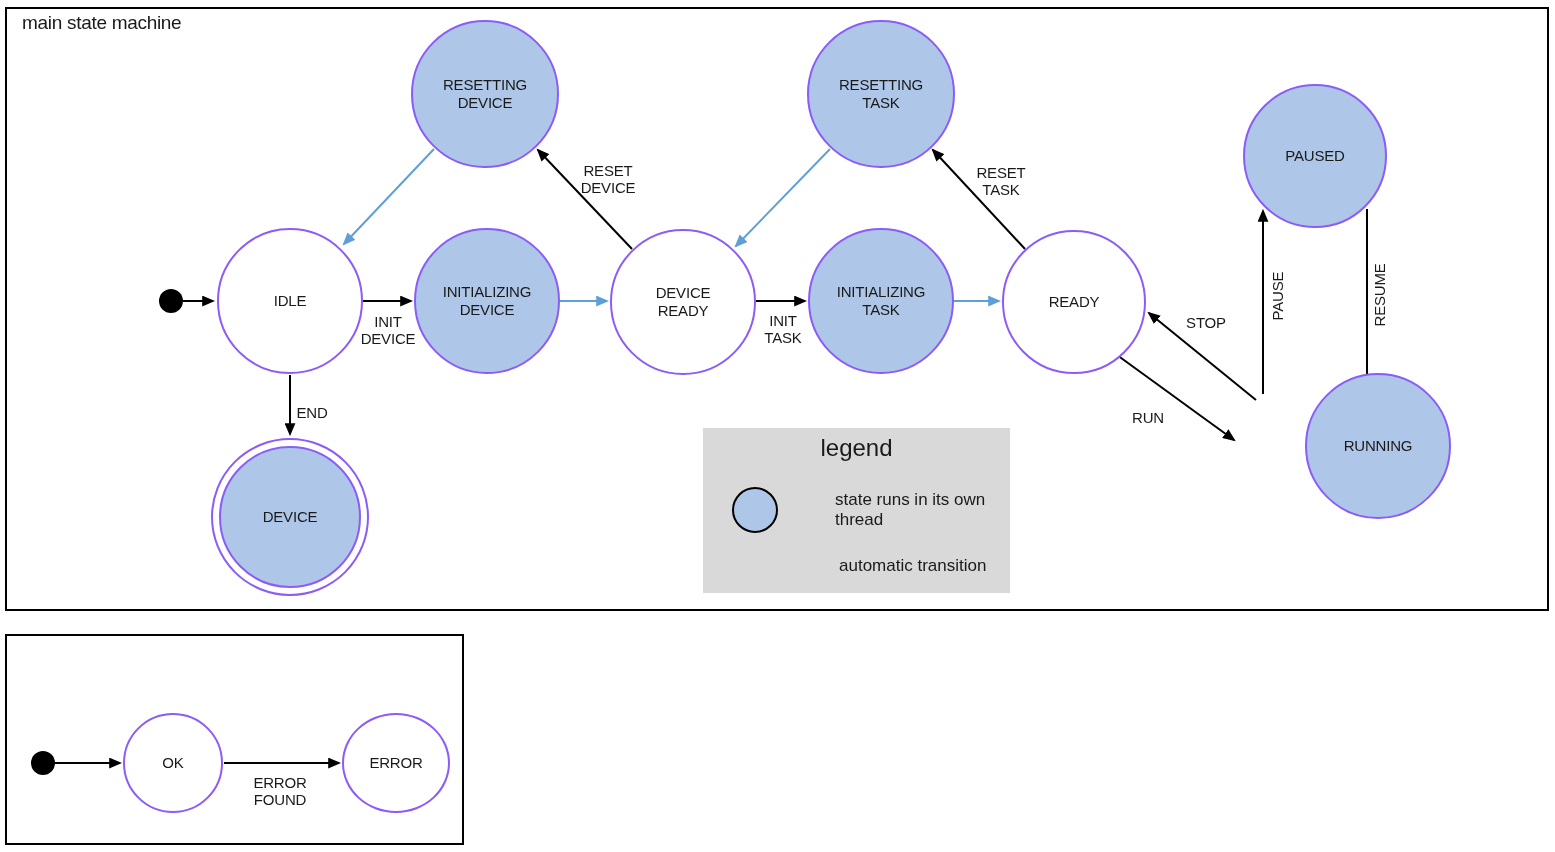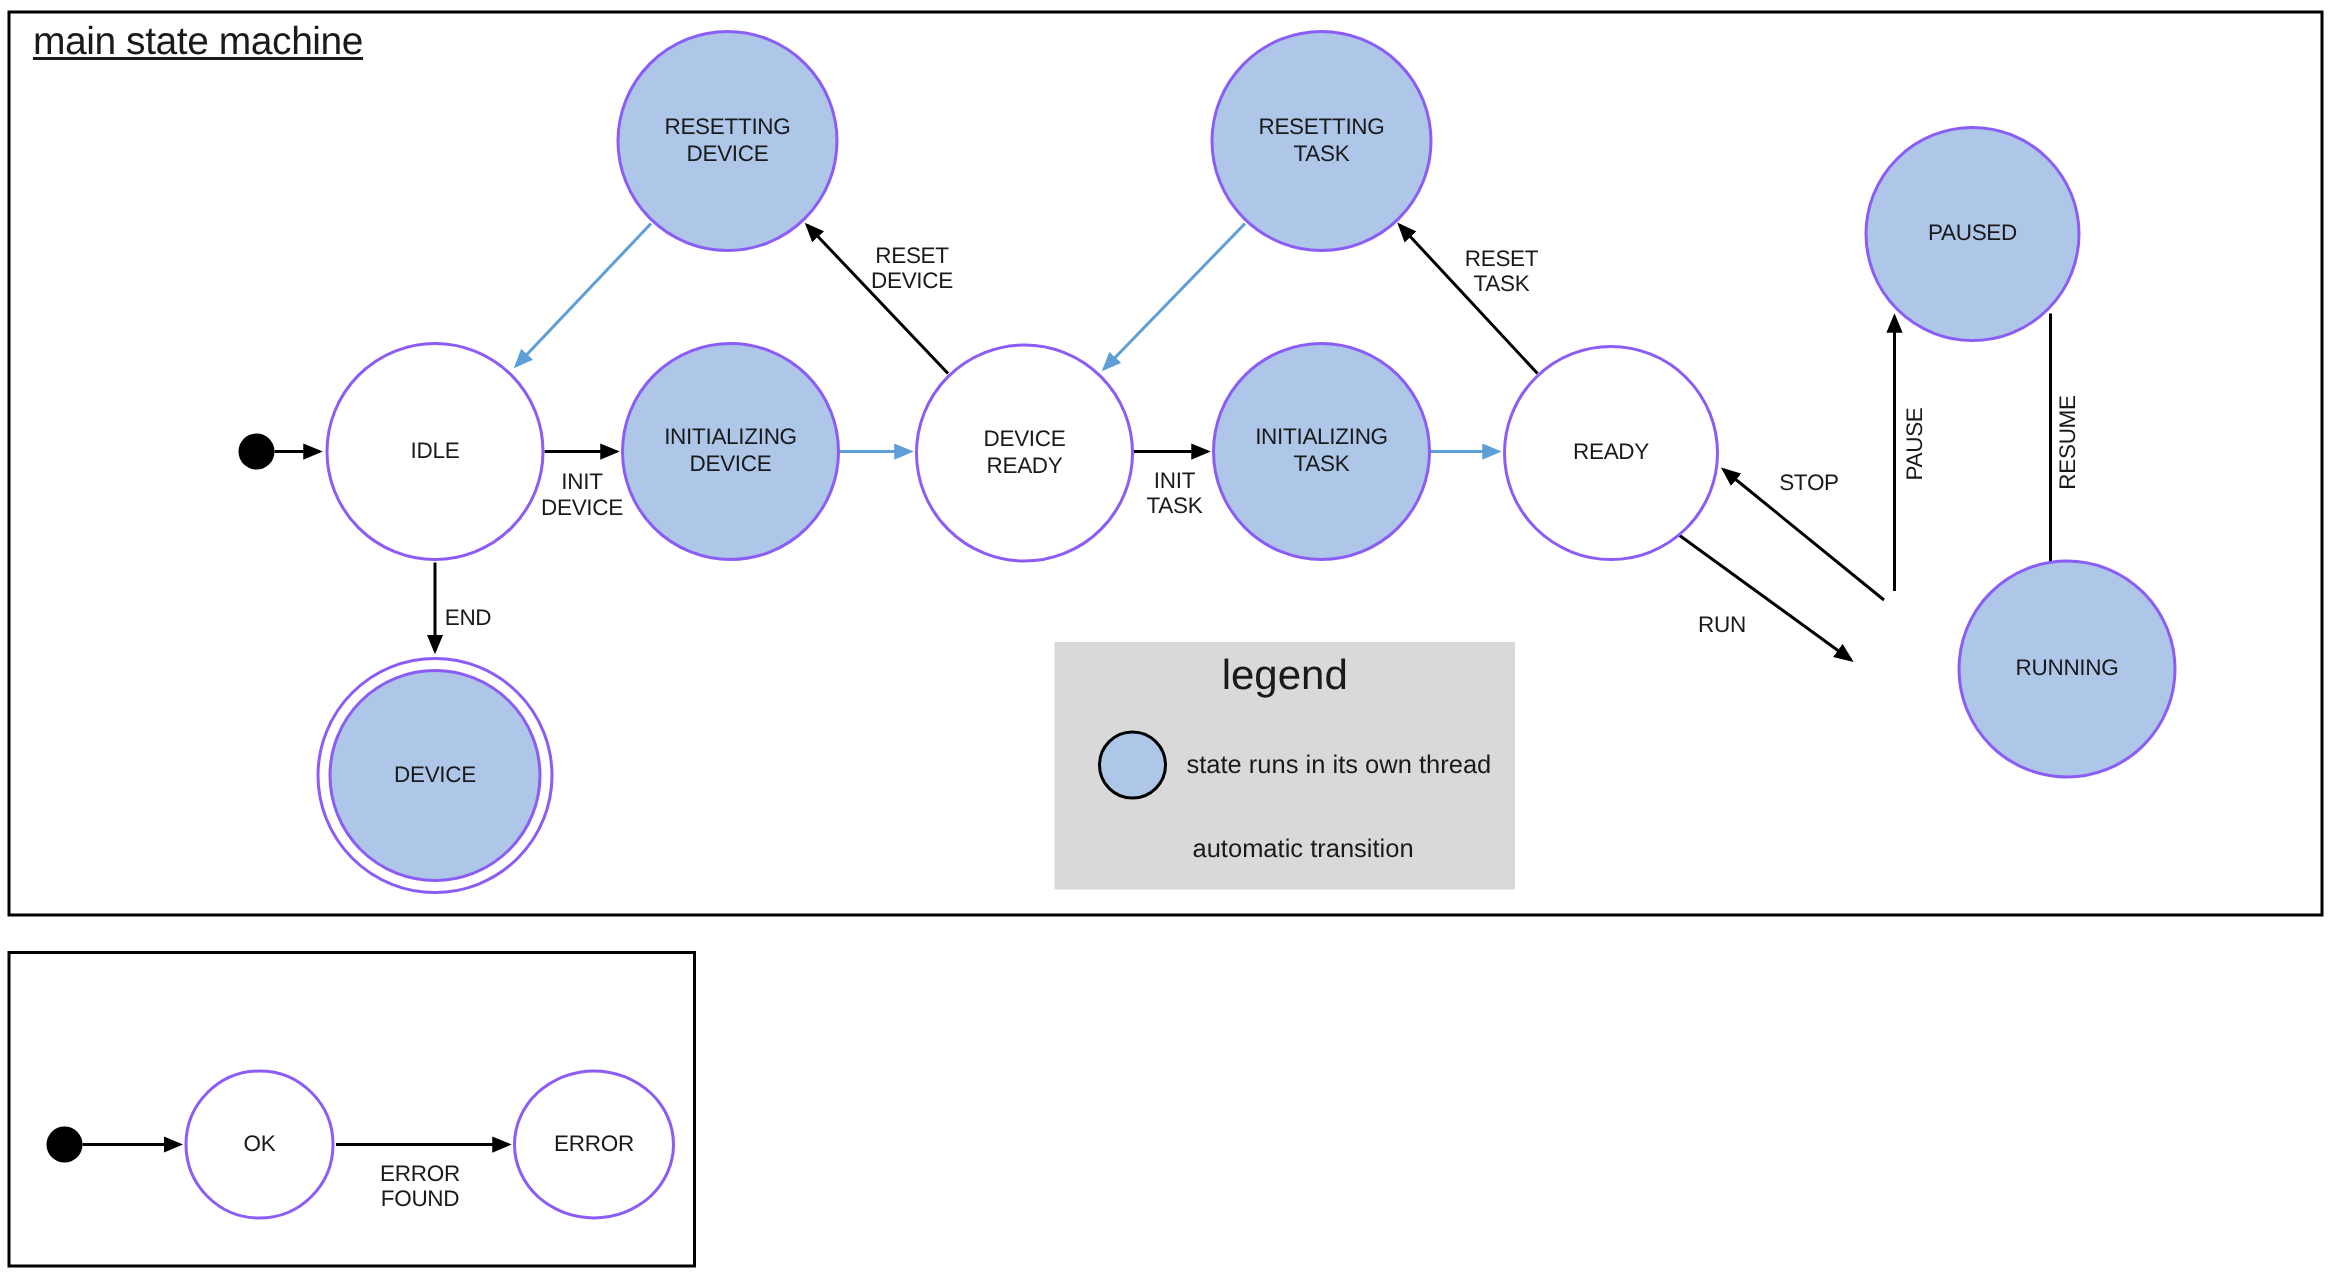--- a/index.html
+++ b/index.html
@@ -1,36 +1,36 @@
 <!DOCTYPE html>
 <html><head>
 <meta charset="utf-8">
 <style>
   html,body{margin:0;padding:0;background:#fff;}
   #canvas{position:relative;width:1555px;height:852px;background:#fff;overflow:hidden;
           font-family:"Liberation Sans",sans-serif;color:#1a1a1a;}
   .frame{position:absolute;border:2px solid #000;background:transparent;box-sizing:border-box;}
-  .diagram-title{position:absolute;font-size:26px;font-weight:500;letter-spacing:-0.3px;text-decoration:underline;}
+  .diagram-title{position:absolute;font-size:19px;font-weight:500;letter-spacing:-0.3px;}
   svg.edges{position:absolute;left:0;top:0;pointer-events:none;}
   .state{position:absolute;border:2px solid #8b5cf6;border-radius:50%;box-sizing:border-box;
          background:#fff;display:flex;align-items:center;justify-content:center;}
   .state.threaded{background:#aec6e8;}
   .state-label{font-size:15px;font-weight:500;text-align:center;white-space:pre-line;
                line-height:18px;letter-spacing:-0.2px;}
   .start-dot{position:absolute;background:#000;border-radius:50%;}
   .edge-label{position:absolute;font-size:15px;font-weight:500;text-align:center;
               white-space:pre-line;line-height:17px;transform:translate(-50%,-50%);
               letter-spacing:-0.2px;}
   .edge-label.vertical{transform:translate(-50%,-50%) rotate(-90deg);}
   .legend-box{position:absolute;left:703px;top:428px;width:307px;height:165px;background:#d9d9d9;}
   .legend-title{position:absolute;left:0;top:6px;width:100%;text-align:center;
-                font-size:28px;font-weight:500;}
+                font-size:24px;font-weight:500;}
   .legend-circle{position:absolute;left:29px;top:59px;width:46px;height:46px;border-radius:50%;
                  border:2px solid #000;background:#aec6e8;box-sizing:border-box;}
-  .legend-text{position:absolute;font-size:17px;transform:translateY(-50%);}
+  .legend-text{position:absolute;font-size:17px;transform:translateY(-50%);margin-left:44px;}
 </style>
 </head>
 <body>
 
 <div id="canvas">
 
   <div class="frame" style="left:5px;top:7px;width:1544px;height:604px;"></div>
   <div class="frame" style="left:5px;top:634px;width:459px;height:211px;"></div>
 
   <div class="diagram-title" style="left:22px;top:12px;">main state machine</div>

